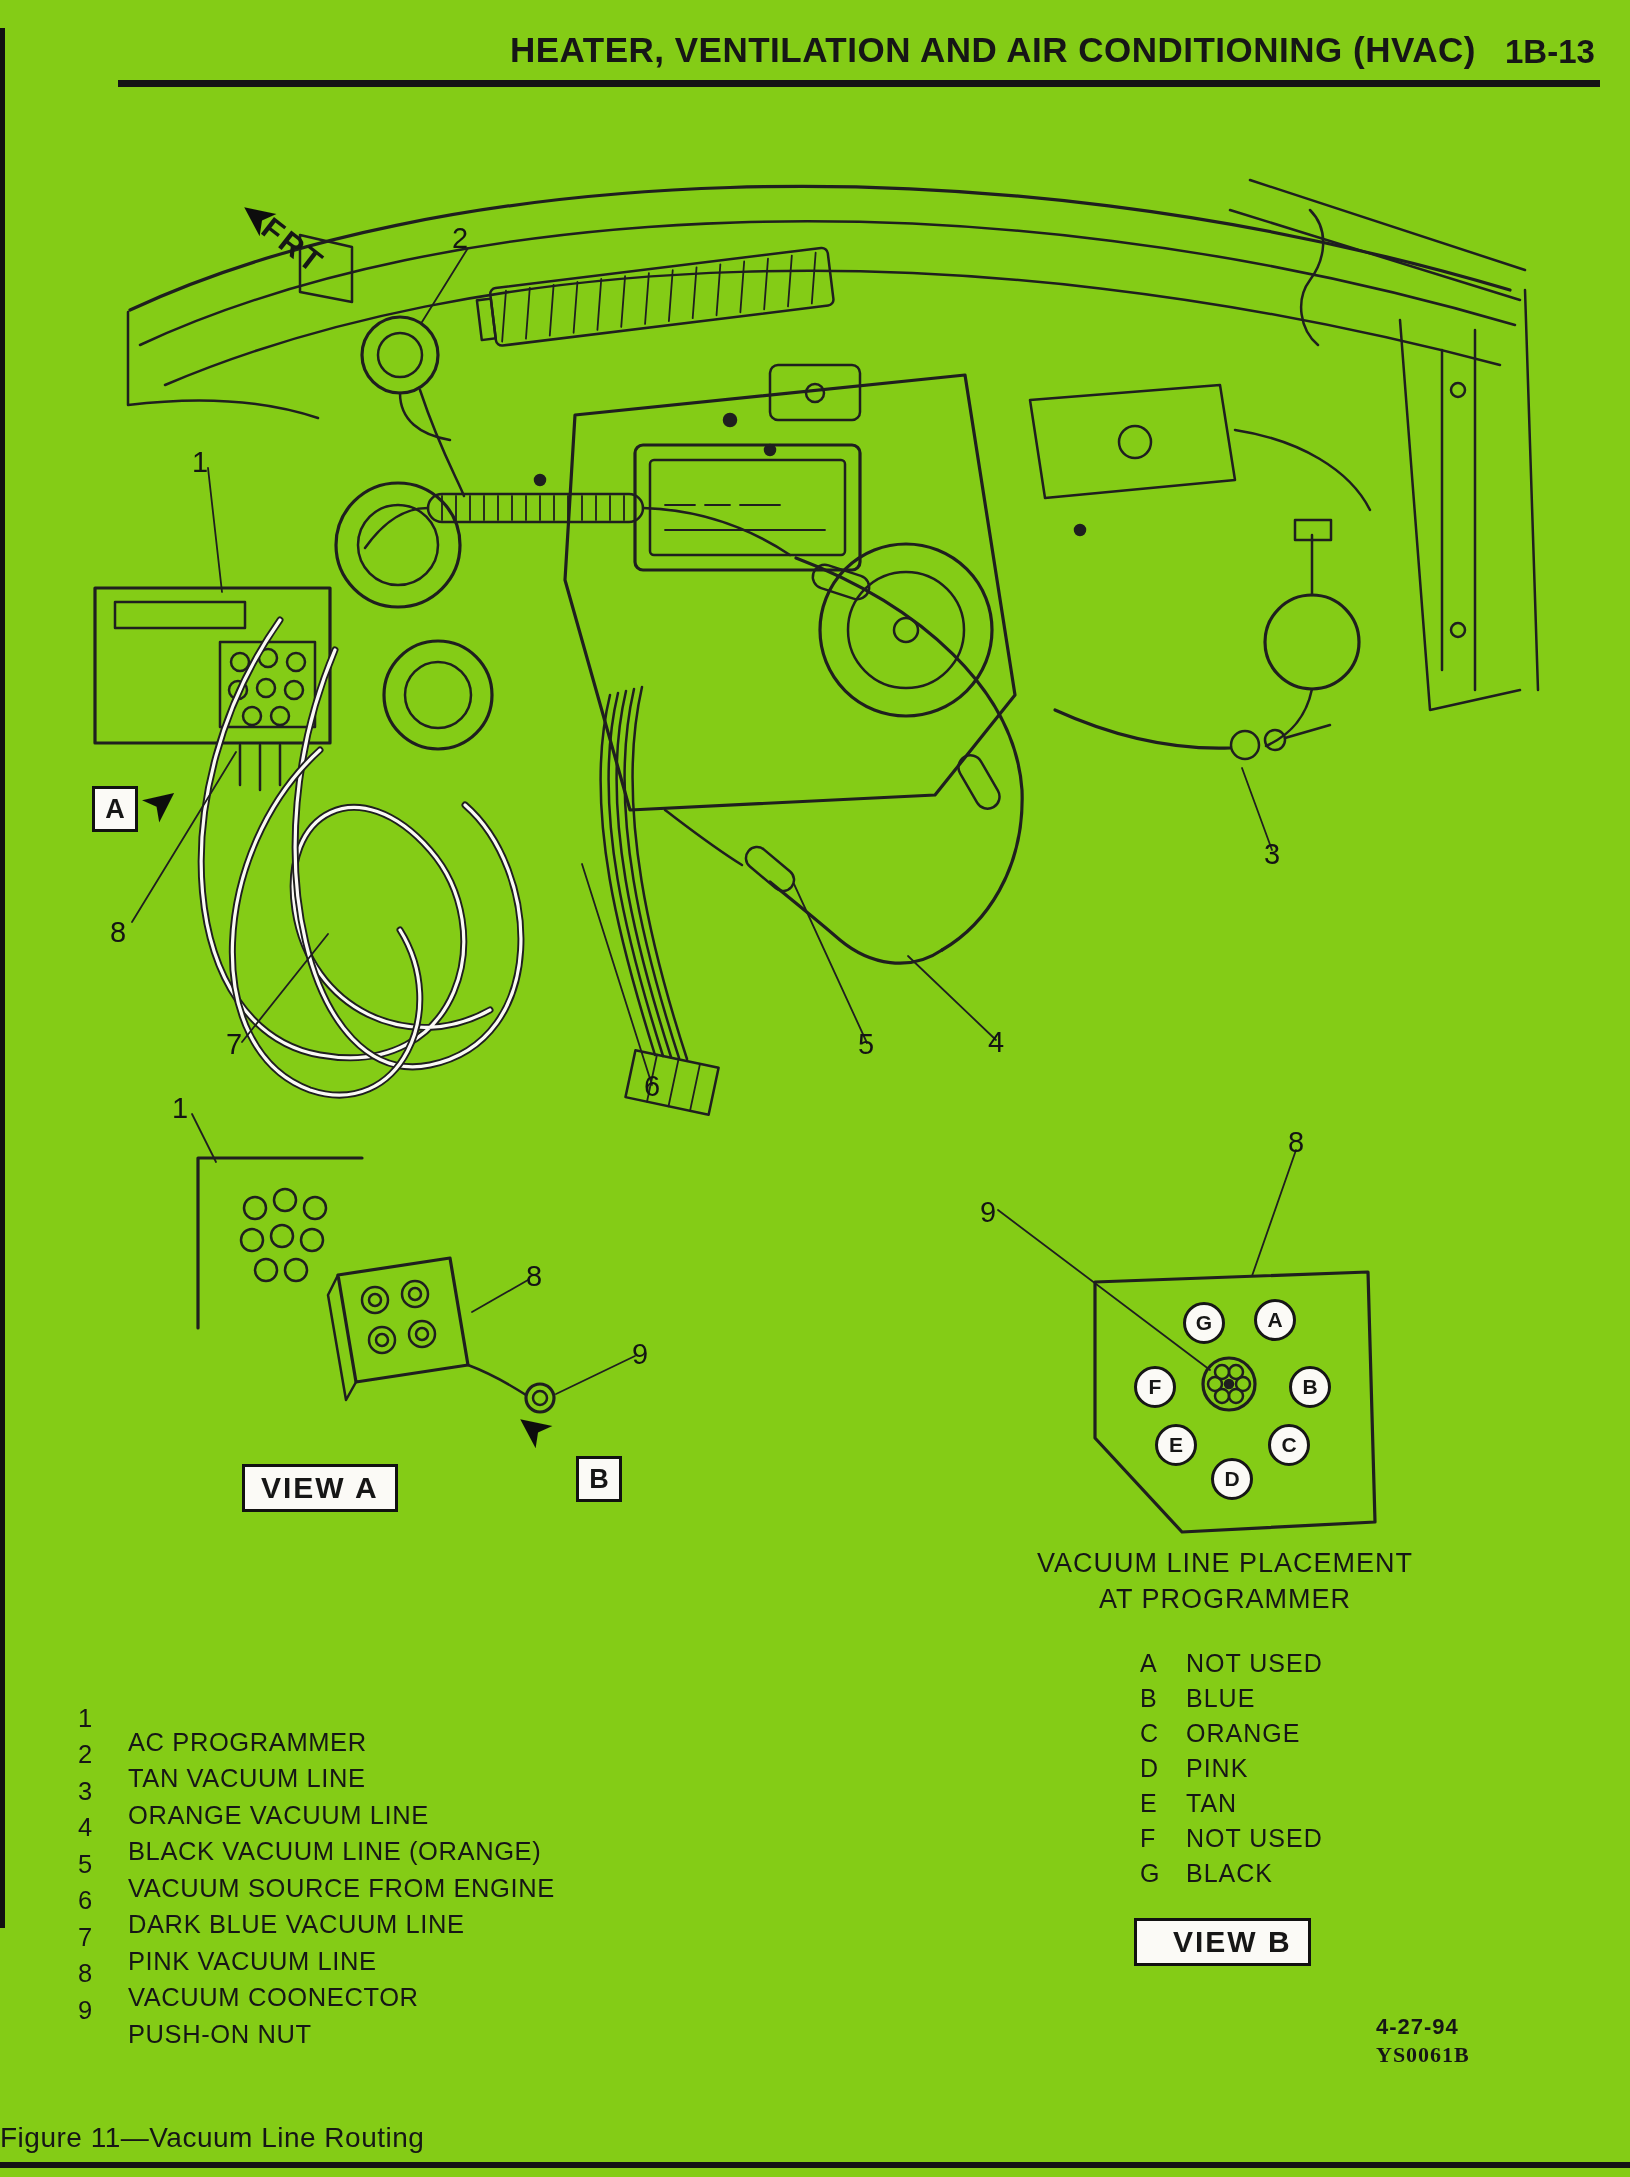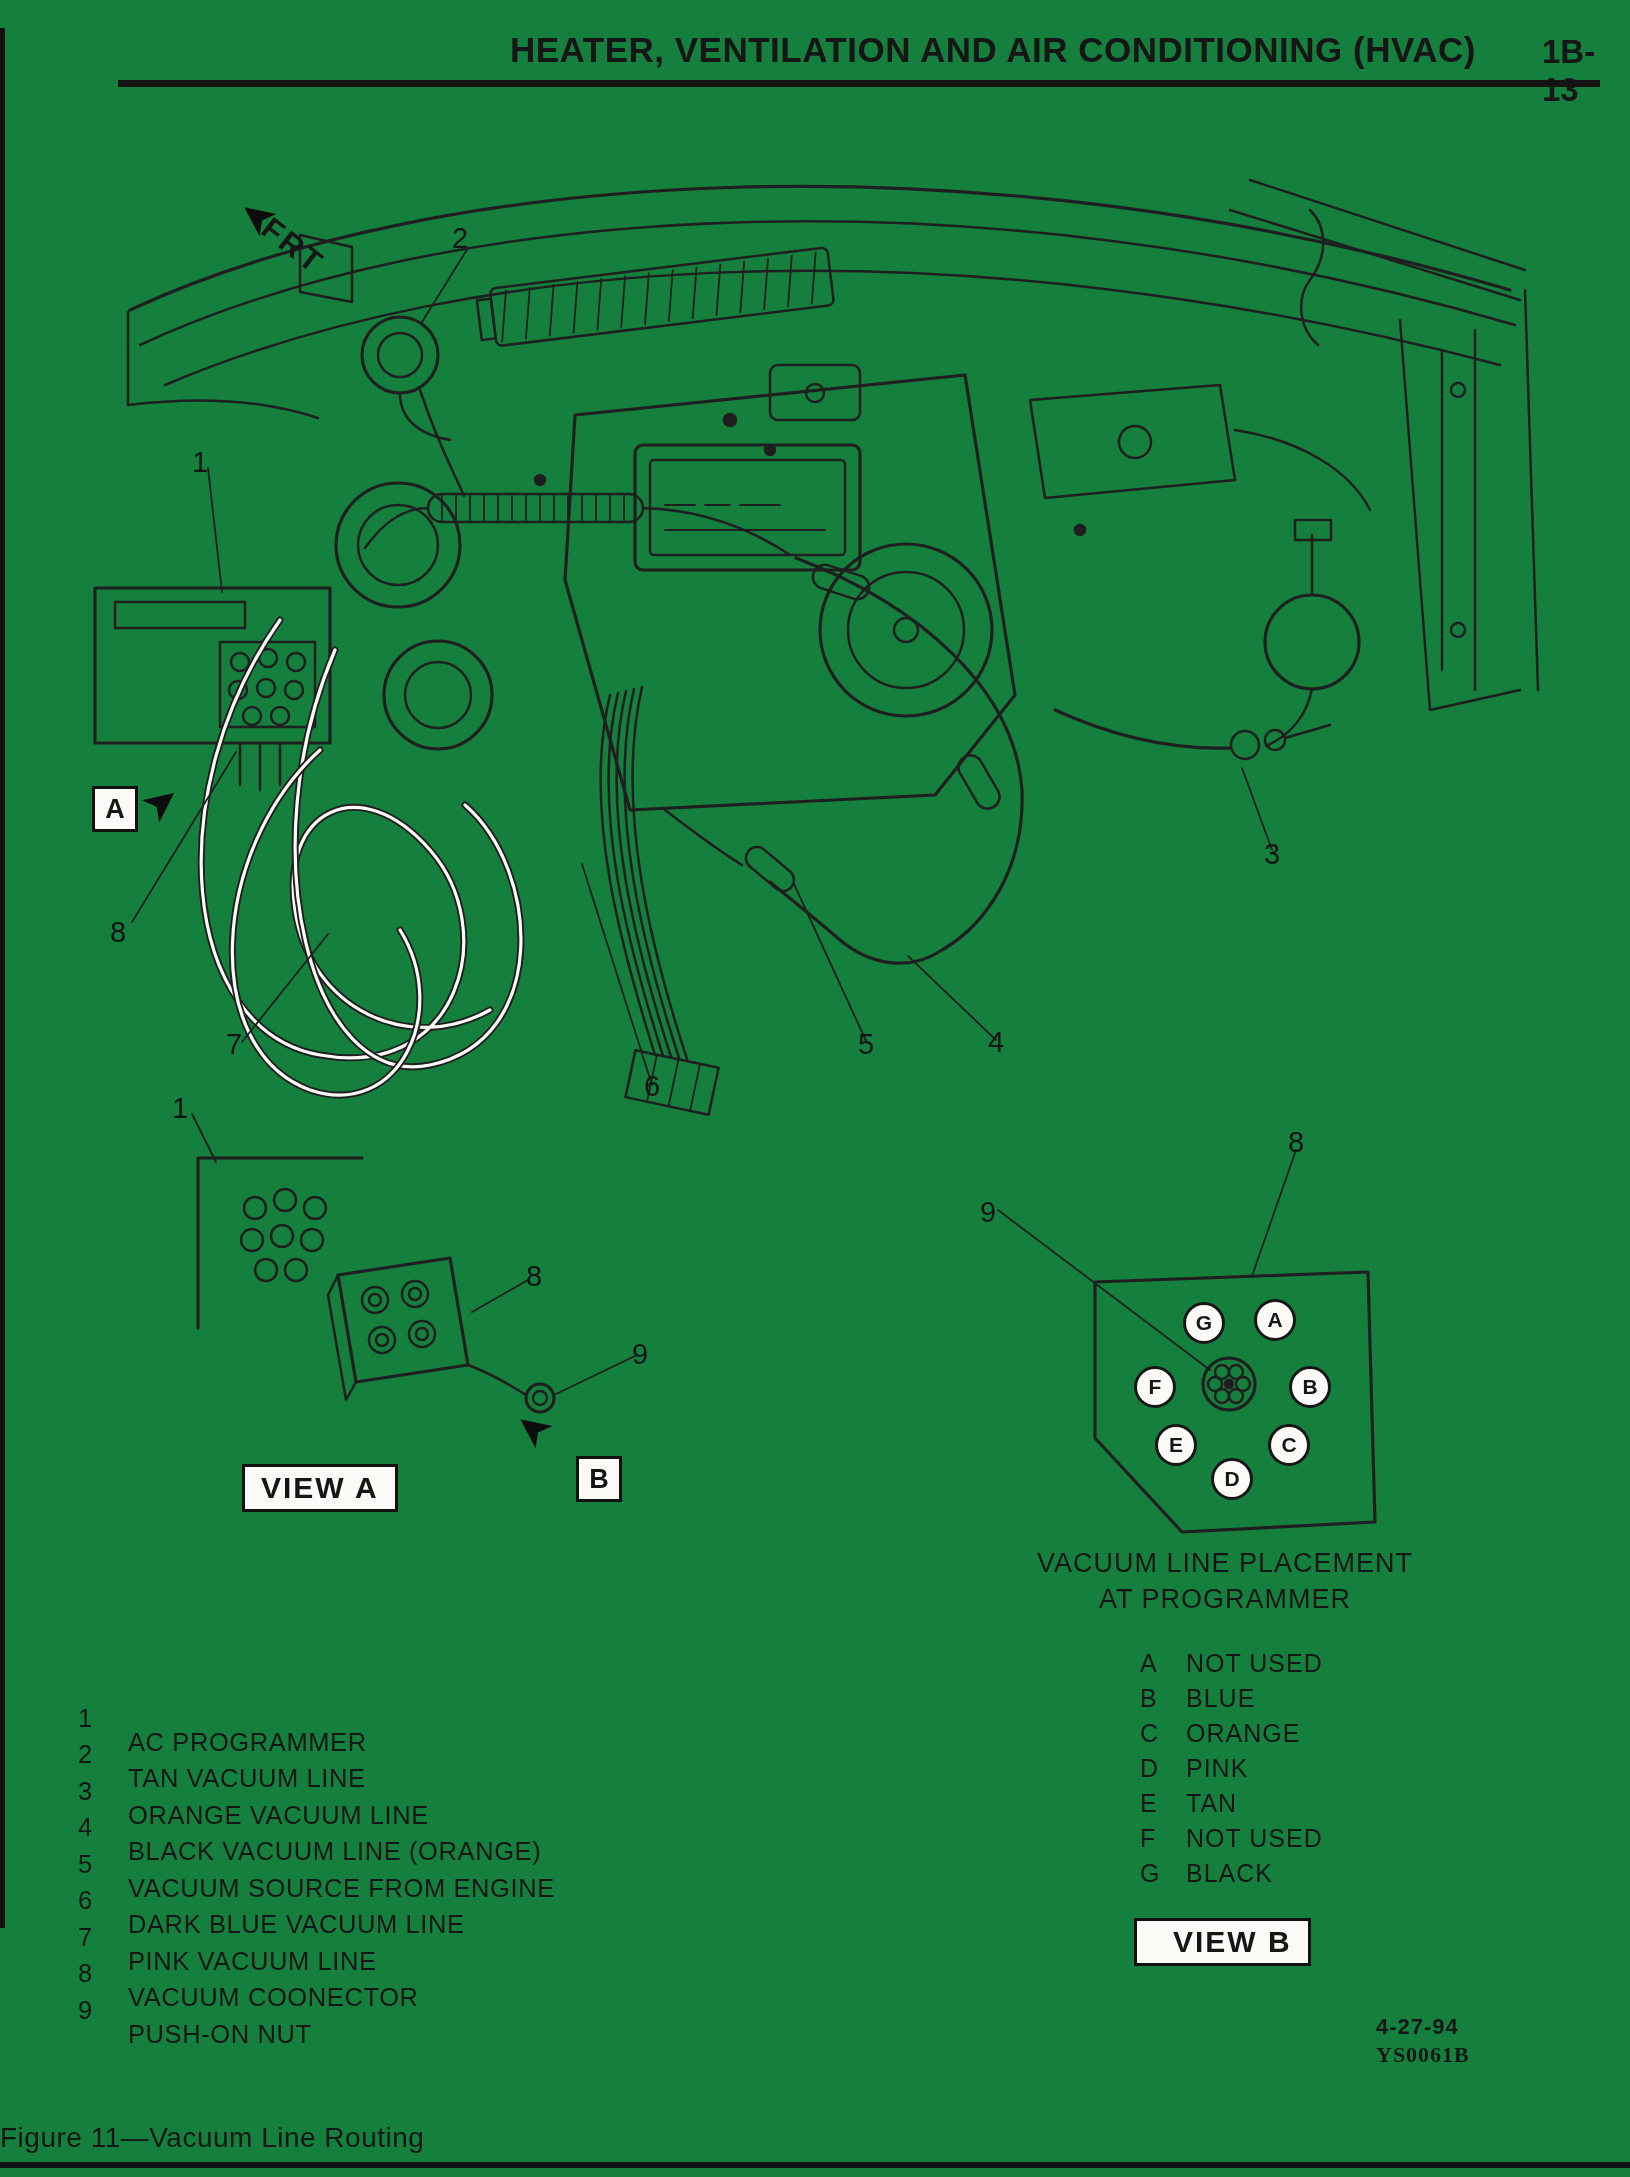--- a/index.html
+++ b/index.html
@@ -1,18 +1,18 @@
 <!DOCTYPE html>
 <html><head>
 <meta charset="utf-8">
 <style>
   html,body{margin:0;padding:0;background:#d8d8d4;}
   .page{
     position:relative;width:1630px;height:2177px;margin:0 auto;
-    background:#15803d;overflow:hidden;
+    background:#84cc16;overflow:hidden;
     font-family:"Liberation Sans",sans-serif;color:#161616;
   }
   .abs{position:absolute;}
   .edge-bar{background:#111;}
   .hdr-title{font-size:35px;font-weight:bold;letter-spacing:.5px;white-space:nowrap;}
   .hdr-page{font-size:33px;font-weight:bold;}
   .rule{background:#141414;}
   .callout{font-size:29px;color:#141414;}
   .frt-text{font-size:31px;font-weight:bold;letter-spacing:3px;transform:rotate(38deg);}
   .arrow-glyph{font-size:44px;color:#0d0d0d;line-height:1;}
@@ -47,21 +47,21 @@
   svg .hosecore{stroke:#fbfaf6;stroke-width:3.2;}
 </style>
 </head>
 <body>
 
 <div class="page">
 
   <div class="abs edge-bar" style="left:0;top:28px;width:5px;height:1900px;"></div>
 
   <div class="abs hdr-title" style="left:510px;top:30px;">HEATER, VENTILATION AND AIR CONDITIONING (HVAC)</div>
-  <div class="abs hdr-page" style="left:1542px;top:33px;">1B-13</div>
+  <div class="abs hdr-page" style="left:1505px;top:33px;">1B-13</div>
   <div class="abs rule" style="left:118px;top:80px;width:1482px;height:7px;"></div>
 
   <svg class="abs" style="left:70px;top:150px;" width="1520" height="1410" viewBox="0 0 1520 1410">
     <g stroke="#1f1f1f" fill="none" stroke-width="2.5" stroke-linecap="round" stroke-linejoin="round">
 
       <path class="thick" d="M 60 160 C 360 20, 900 -20, 1440 140"></path>
       <path d="M 70 195 C 370 55, 900 15, 1445 175"></path>
       <path d="M 95 235 C 400 105, 880 70, 1430 215"></path>
       <path d="M 1180 30 L 1455 120"></path>
       <path d="M 1160 60 L 1450 150"></path>

